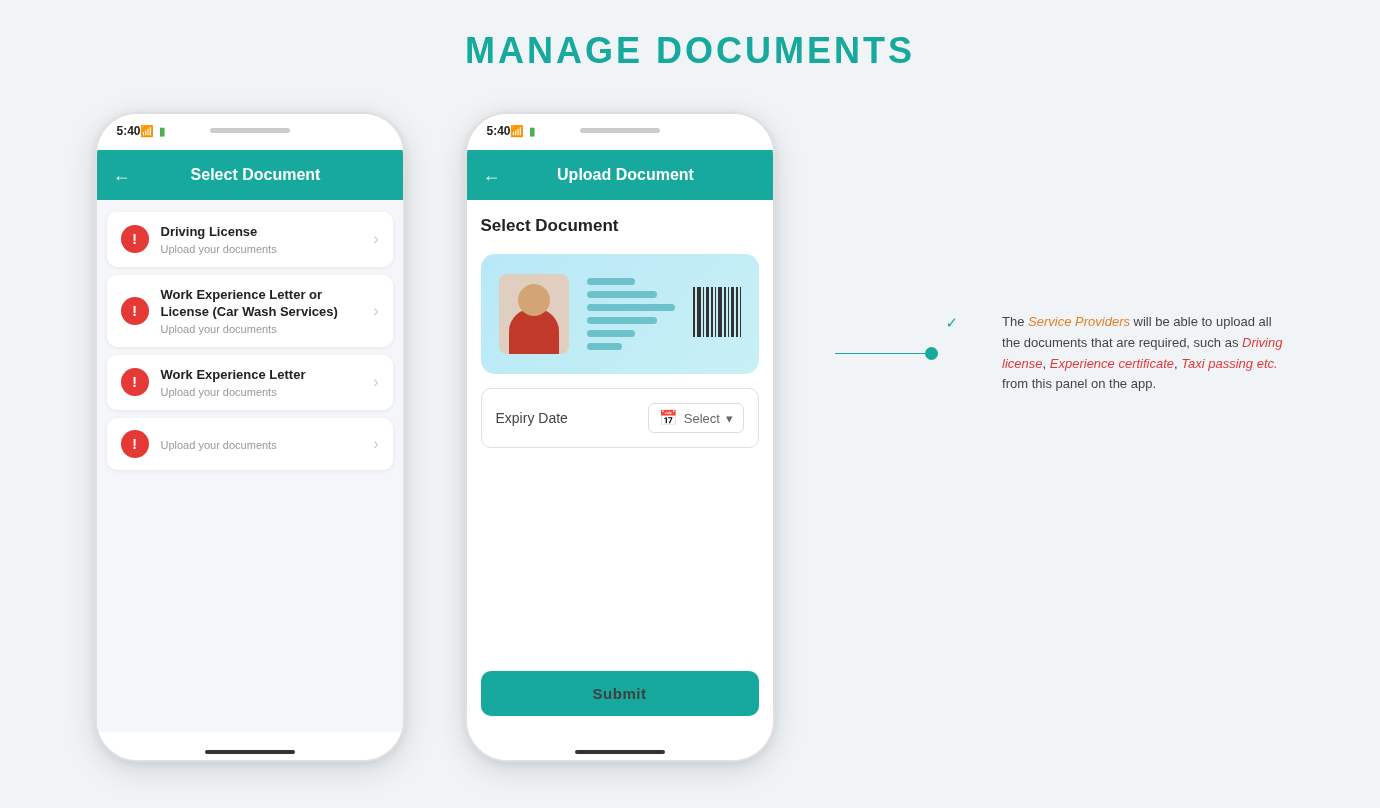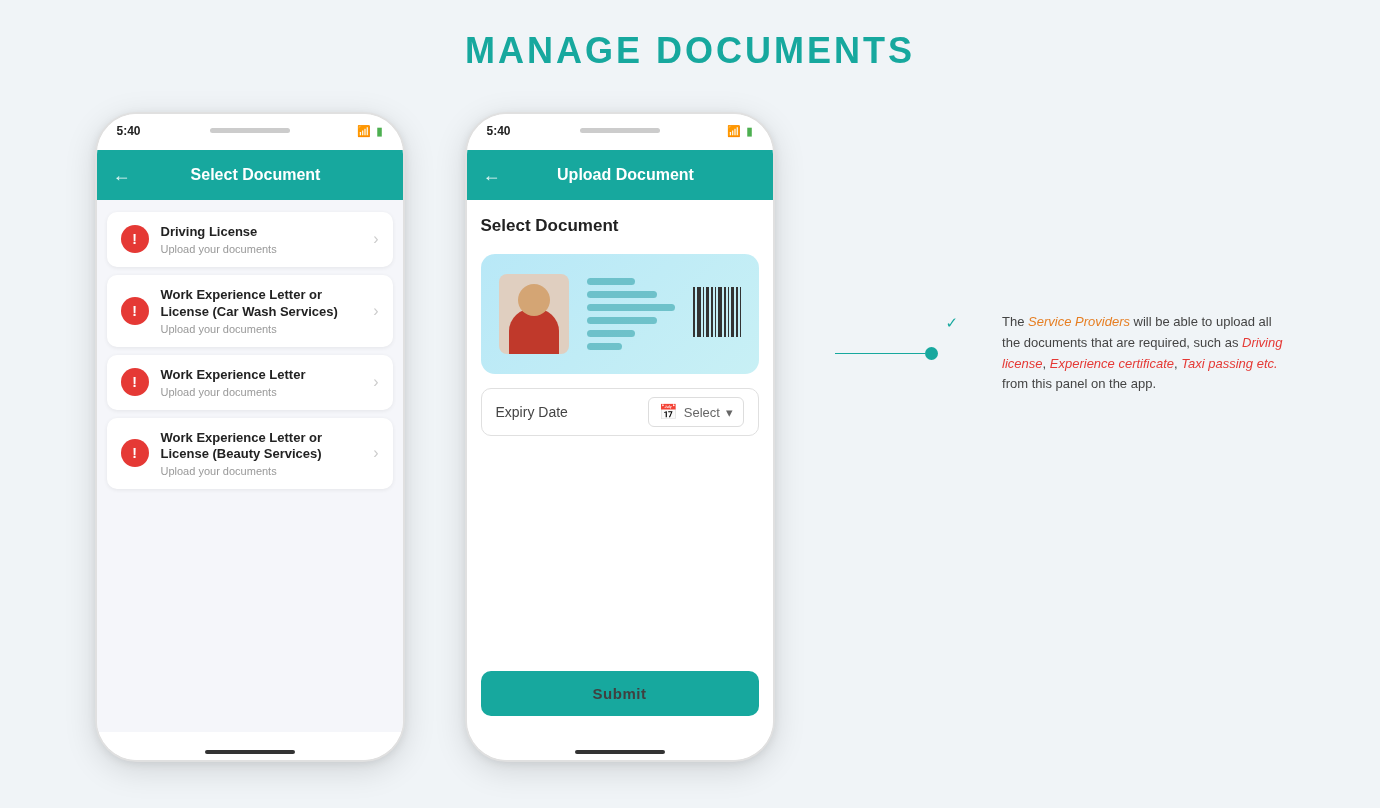--- a/index.html
+++ b/index.html
@@ -39,21 +39,20 @@
       border: 2px solid #e0e0e0;
       overflow: hidden;
       position: relative;
       width: 310px;
       min-height: 650px;
       display: flex;
       flex-direction: column;
     }
     .phone-notch-area {
       display: flex;
-      justify-content: space-between;
       align-items: center;
       padding: 10px 20px 12px 20px;
       background: #fff;
       font-size: 12px;
       font-weight: 600;
       color: #222;
       min-height: 36px;
     }
     .notch-pill {
       width: 80px;
@@ -205,21 +204,21 @@
       gap: 2px;
       height: 55px;
     }
 
     
     .expiry-row {
       display: flex;
       align-items: center;
       border: 1.5px solid #e0e0e0;
       border-radius: 10px;
-      padding: 8px 14px;
+      padding: 14px 14px;
       gap: 10px;
       background: #fff;
     }
     .expiry-label {
       font-size: 14px;
       color: #444;
       font-weight: 500;
       flex: 1;
     }
     .expiry-select {
@@ -324,21 +323,20 @@
         <div class="doc-info">
           <div class="doc-name">Work Experience Letter</div>
           <div class="doc-sub">Upload your documents</div>
         </div>
         <span class="chevron-right">›</span>
       </div>
 
       <div class="doc-list-item">
         <div class="alert-icon">!</div>
         <div class="doc-info">
-          <div class="doc-name">Work Experience Letter or License (Beauty Services)</div>
           <div class="doc-sub">Upload your documents</div>
         </div>
         <span class="chevron-right">›</span>
       </div>
 
     </div>
 
     <div class="phone-bottom-bar">
       <div class="home-indicator"></div>
     </div>

